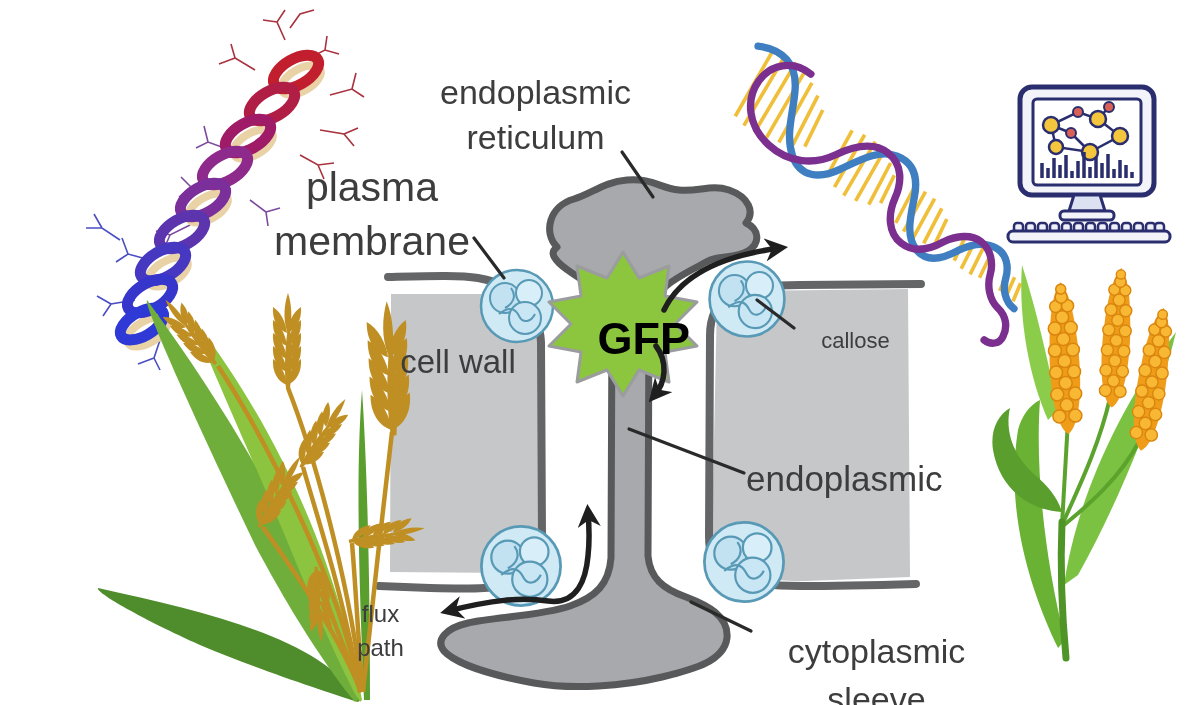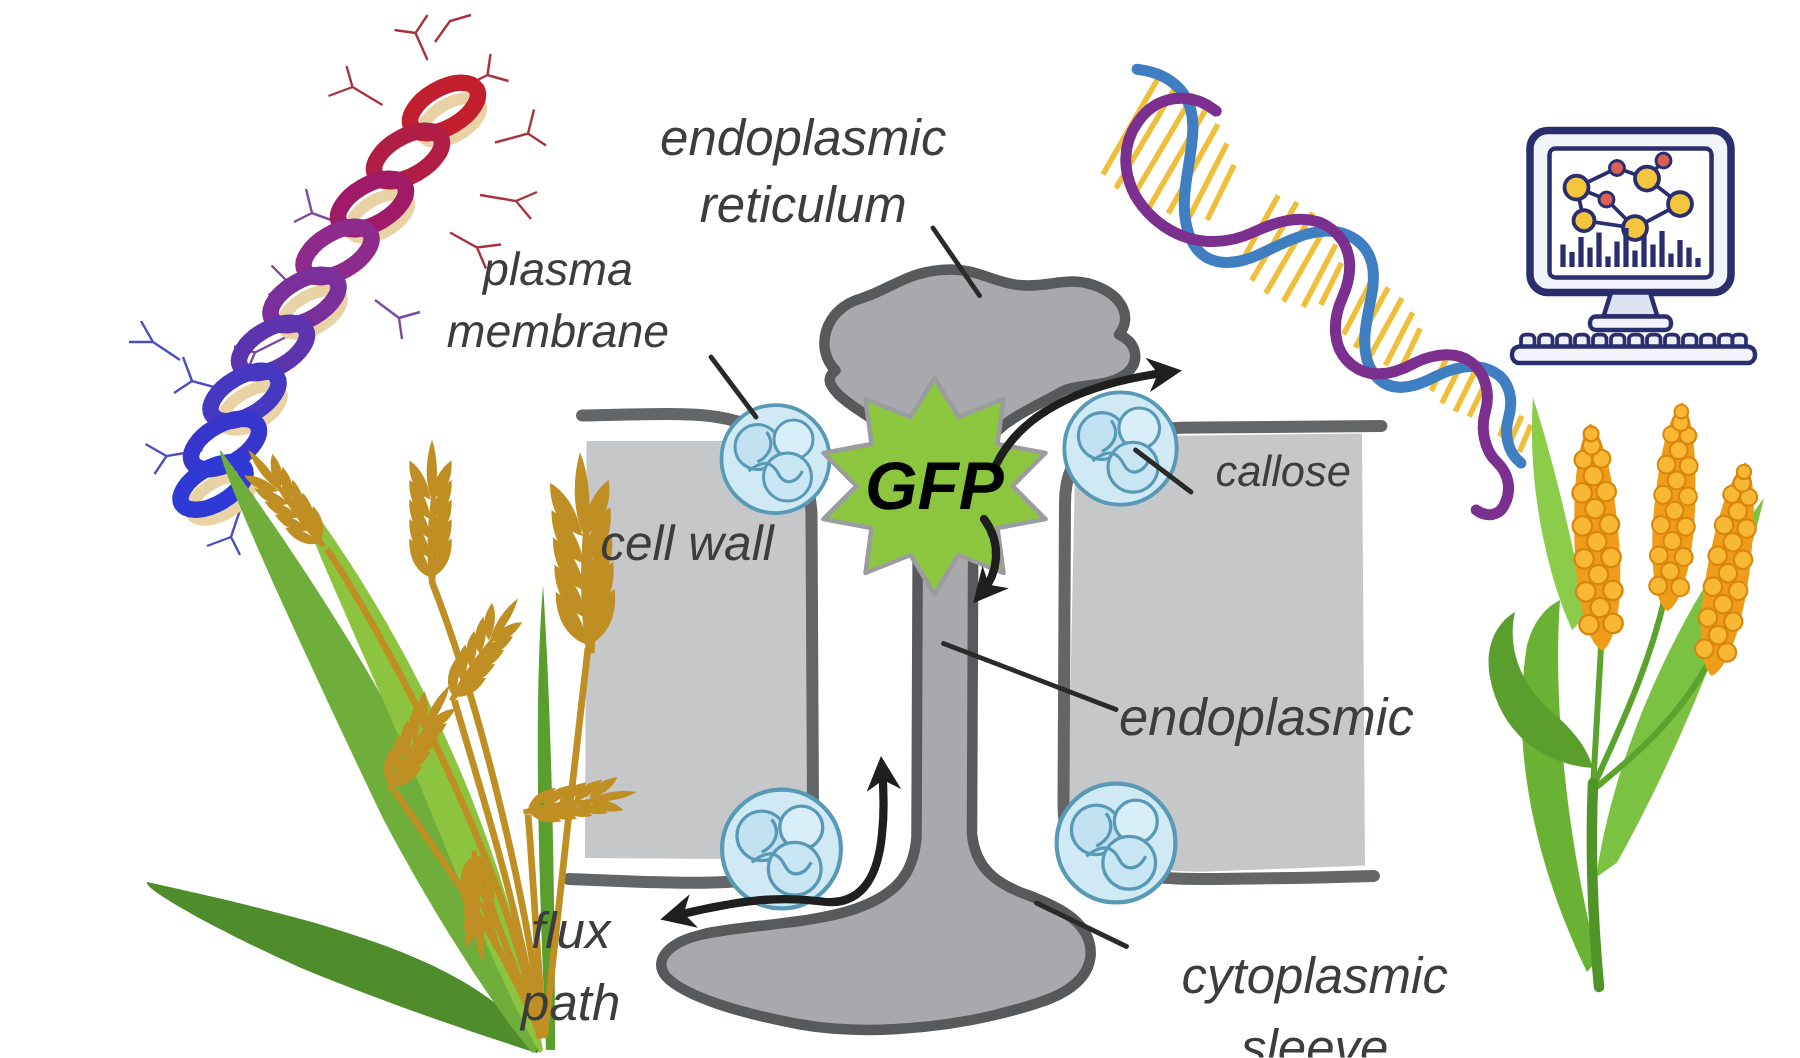--- a/index.html
+++ b/index.html
@@ -1,22 +1,22 @@
 <!DOCTYPE html>
 <html><head>
 <meta charset="utf-8">
 <style>
   html,body{margin:0;padding:0;background:#ffffff;}
   body{width:1200px;height:705px;overflow:hidden;}
   .stage{position:relative;width:1200px;height:705px;background:#fff;
-         font-family:"Liberation Sans",sans-serif;font-style:italic;}
+         font-family:"Liberation Sans",sans-serif;}
   .stage svg{position:absolute;left:0;top:0;}
   .label{position:absolute;color:#3d3d3d;white-space:pre-line;text-align:center;
          line-height:1.32;}
-  .gfp{font-weight:700;color:#000;text-align:center;}
+  .gfp{font-weight:700;color:#000;text-align:right;margin-top:15px;}
 </style>
 </head>
 <body>
 
 <div class="stage">
 
 <svg width="1200" height="705" viewBox="0 0 1200 705">
   <defs>
     <marker id="ah" viewBox="0 0 10 10" refX="6.5" refY="5" markerWidth="4.2" markerHeight="4.2" orient="auto-start-reverse" markerUnits="strokeWidth">
       <path d="M0,0 L10,5 L0,10 L3,5 Z" fill="#1f1f1f"></path>
@@ -250,30 +250,30 @@
     <use href="#spike" transform="translate(302,464) rotate(33) scale(0.85)"></use>
     <use href="#spike" transform="translate(260,524) rotate(30) scale(0.85)"></use>
     <use href="#spike" transform="translate(352,540) rotate(80) scale(0.8)"></use>
     <use href="#spike" transform="translate(317,570) rotate(176) scale(0.78)"></use>
   </g>
 </svg>
 
 <div class="label" style="left:408px;top:70px;width:255px;font-size:34px;">endoplasmic
 reticulum</div>
 
-<div class="label" style="left:252px;top:160px;width:240px;font-size:31px;">plasma
+<div class="label" style="left:252px;top:160px;width:240px;font-size:41px;">plasma
 membrane</div>
 
 <div class="label" style="left:388px;top:340px;width:140px;font-size:33px;">cell wall</div>
 
 <div class="label gfp" style="left:556px;top:299px;width:134px;font-size:45px;line-height:50px;">GFP</div>
 
-<div class="label" style="left:793px;top:296px;width:125px;font-size:29px;">callose</div>
+<div class="label" style="left:793px;top:326px;width:125px;font-size:22px;">callose</div>
 
 <div class="label" style="left:746px;top:456px;width:240px;font-size:35px;text-align:left;">endoplasmic</div>
 
-<div class="label" style="left:318px;top:597px;width:125px;font-size:34px;line-height:1.42;">flux
+<div class="label" style="left:318px;top:597px;width:125px;font-size:24px;line-height:1.42;">flux
 path</div>
 
 <div class="label" style="left:754px;top:627px;width:245px;font-size:34px;line-height:1.42;">cytoplasmic
 sleeve</div>
 
 </div>
 
 </body></html>

